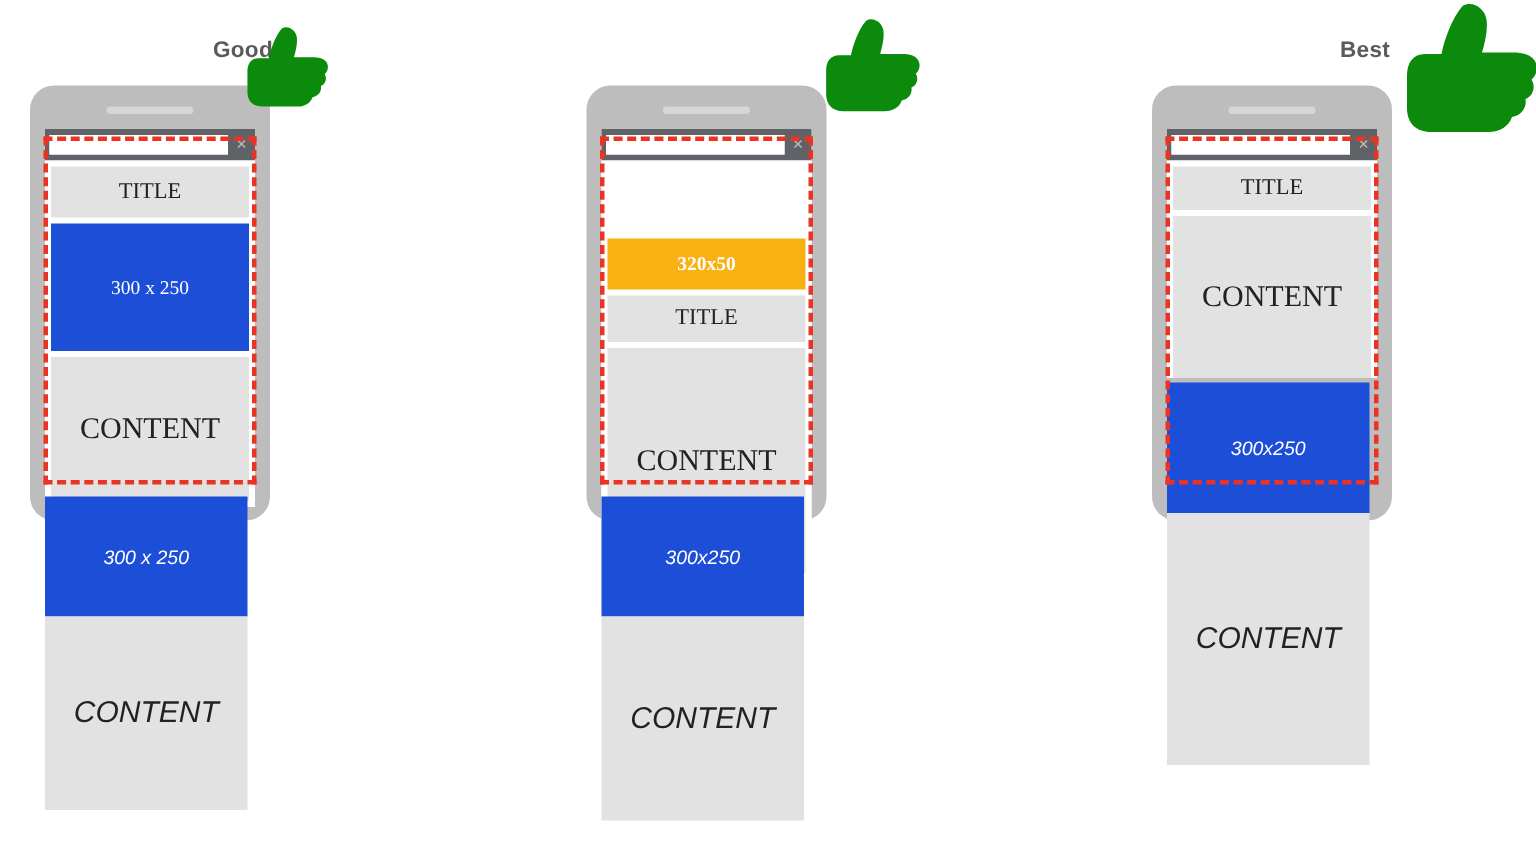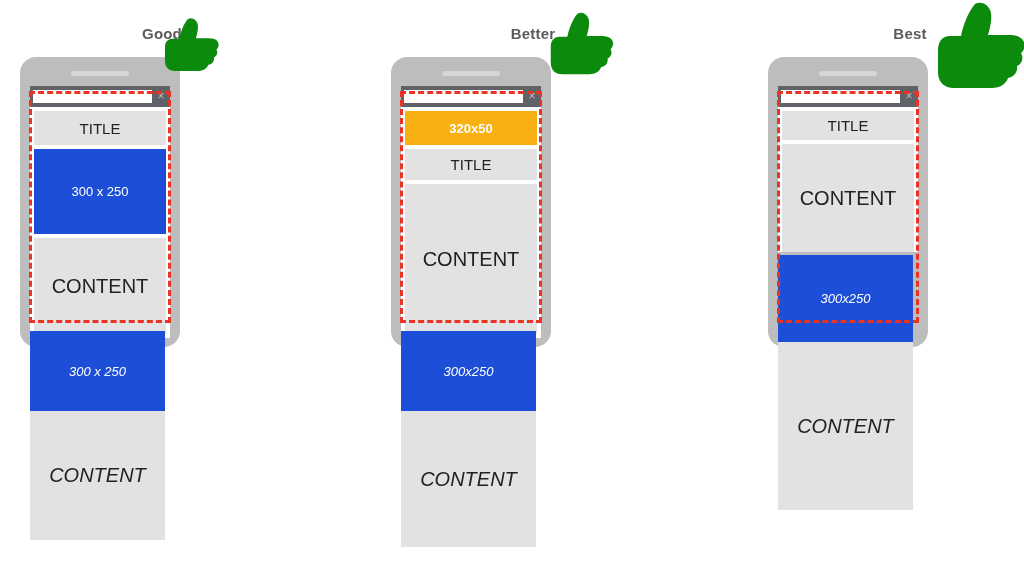--- a/index.html
+++ b/index.html
@@ -109,20 +109,21 @@
     padding: 4px 4px 4px 4px;
     box-sizing: border-box;
   }
   .block {
     box-sizing: border-box;
     display: flex;
     align-items: center;
     justify-content: center;
     text-align: center;
     width: 100%;
+    font-family: Liberation Serif, serif;
   }
   .block + .block { margin-top: 4px; }
 
   .block-content, .block-title {
     background: #e2e2e2;
     color: #222222;
   }
   .block-title { font-size: 15px; }
   .block-content { font-size: 20px; }
   .block-ad-blue {
@@ -201,37 +202,36 @@
     <div class="fold-stack" style="top:331px;">
       <div class="fold-block block-ad-blue" style="height:80px;">300 x 250</div>
       <div class="fold-block block-content" style="height:129px;">CONTENT</div>
     </div>
 
     <div class="viewport-outline" style="left:37px; top:91px; width:142px; height:232px;"></div>
   </div>
 
   <div class="column col-better">
 
-    <div class="col-heading">Better</div>
 
     <svg class="thumb" style="left:182px; top:8px;" width="72" height="72" viewBox="0 0 100 100">
       <path fill="#0b8a0b" d="M45 8 C38 16 33 30 31 40 L20 40 C12 40 8 46 8 54 L8 76 C8 86 14 92 24 92 L62 92 C70 92 76 88 78 82 C84 81 88 76 87 70 C92 68 94 62 91 57 C95 54 96 47 92 43 C89 40 84 39 79 39 L58 39 C60 32 62 24 61 17 C60 10 52 4 45 8 Z"></path>
     </svg>
 
     <div class="phone">
       <div class="phone-speaker"></div>
 
       <div class="screen">
         <div class="browser-bar">
           <div class="url-field"></div>
           <div class="close-icon">×</div>
         </div>
 
         <div class="page">
-          <div class="block block-ad-yellow" style="height:34px;">320x50</div>
+          <div class="block block-ad-yellow" style="height:34px;margin-top:48px;">320x50</div>
           <div class="block block-title" style="height:31px;">TITLE</div>
           <div class="block block-content" style="height:150px;">CONTENT</div>
         </div>
       </div>
     </div>
 
     <div class="fold-stack" style="top:331px;">
       <div class="fold-block block-ad-blue" style="height:80px;">300x250</div>
       <div class="fold-block block-content" style="height:136px;">CONTENT</div>
     </div>

